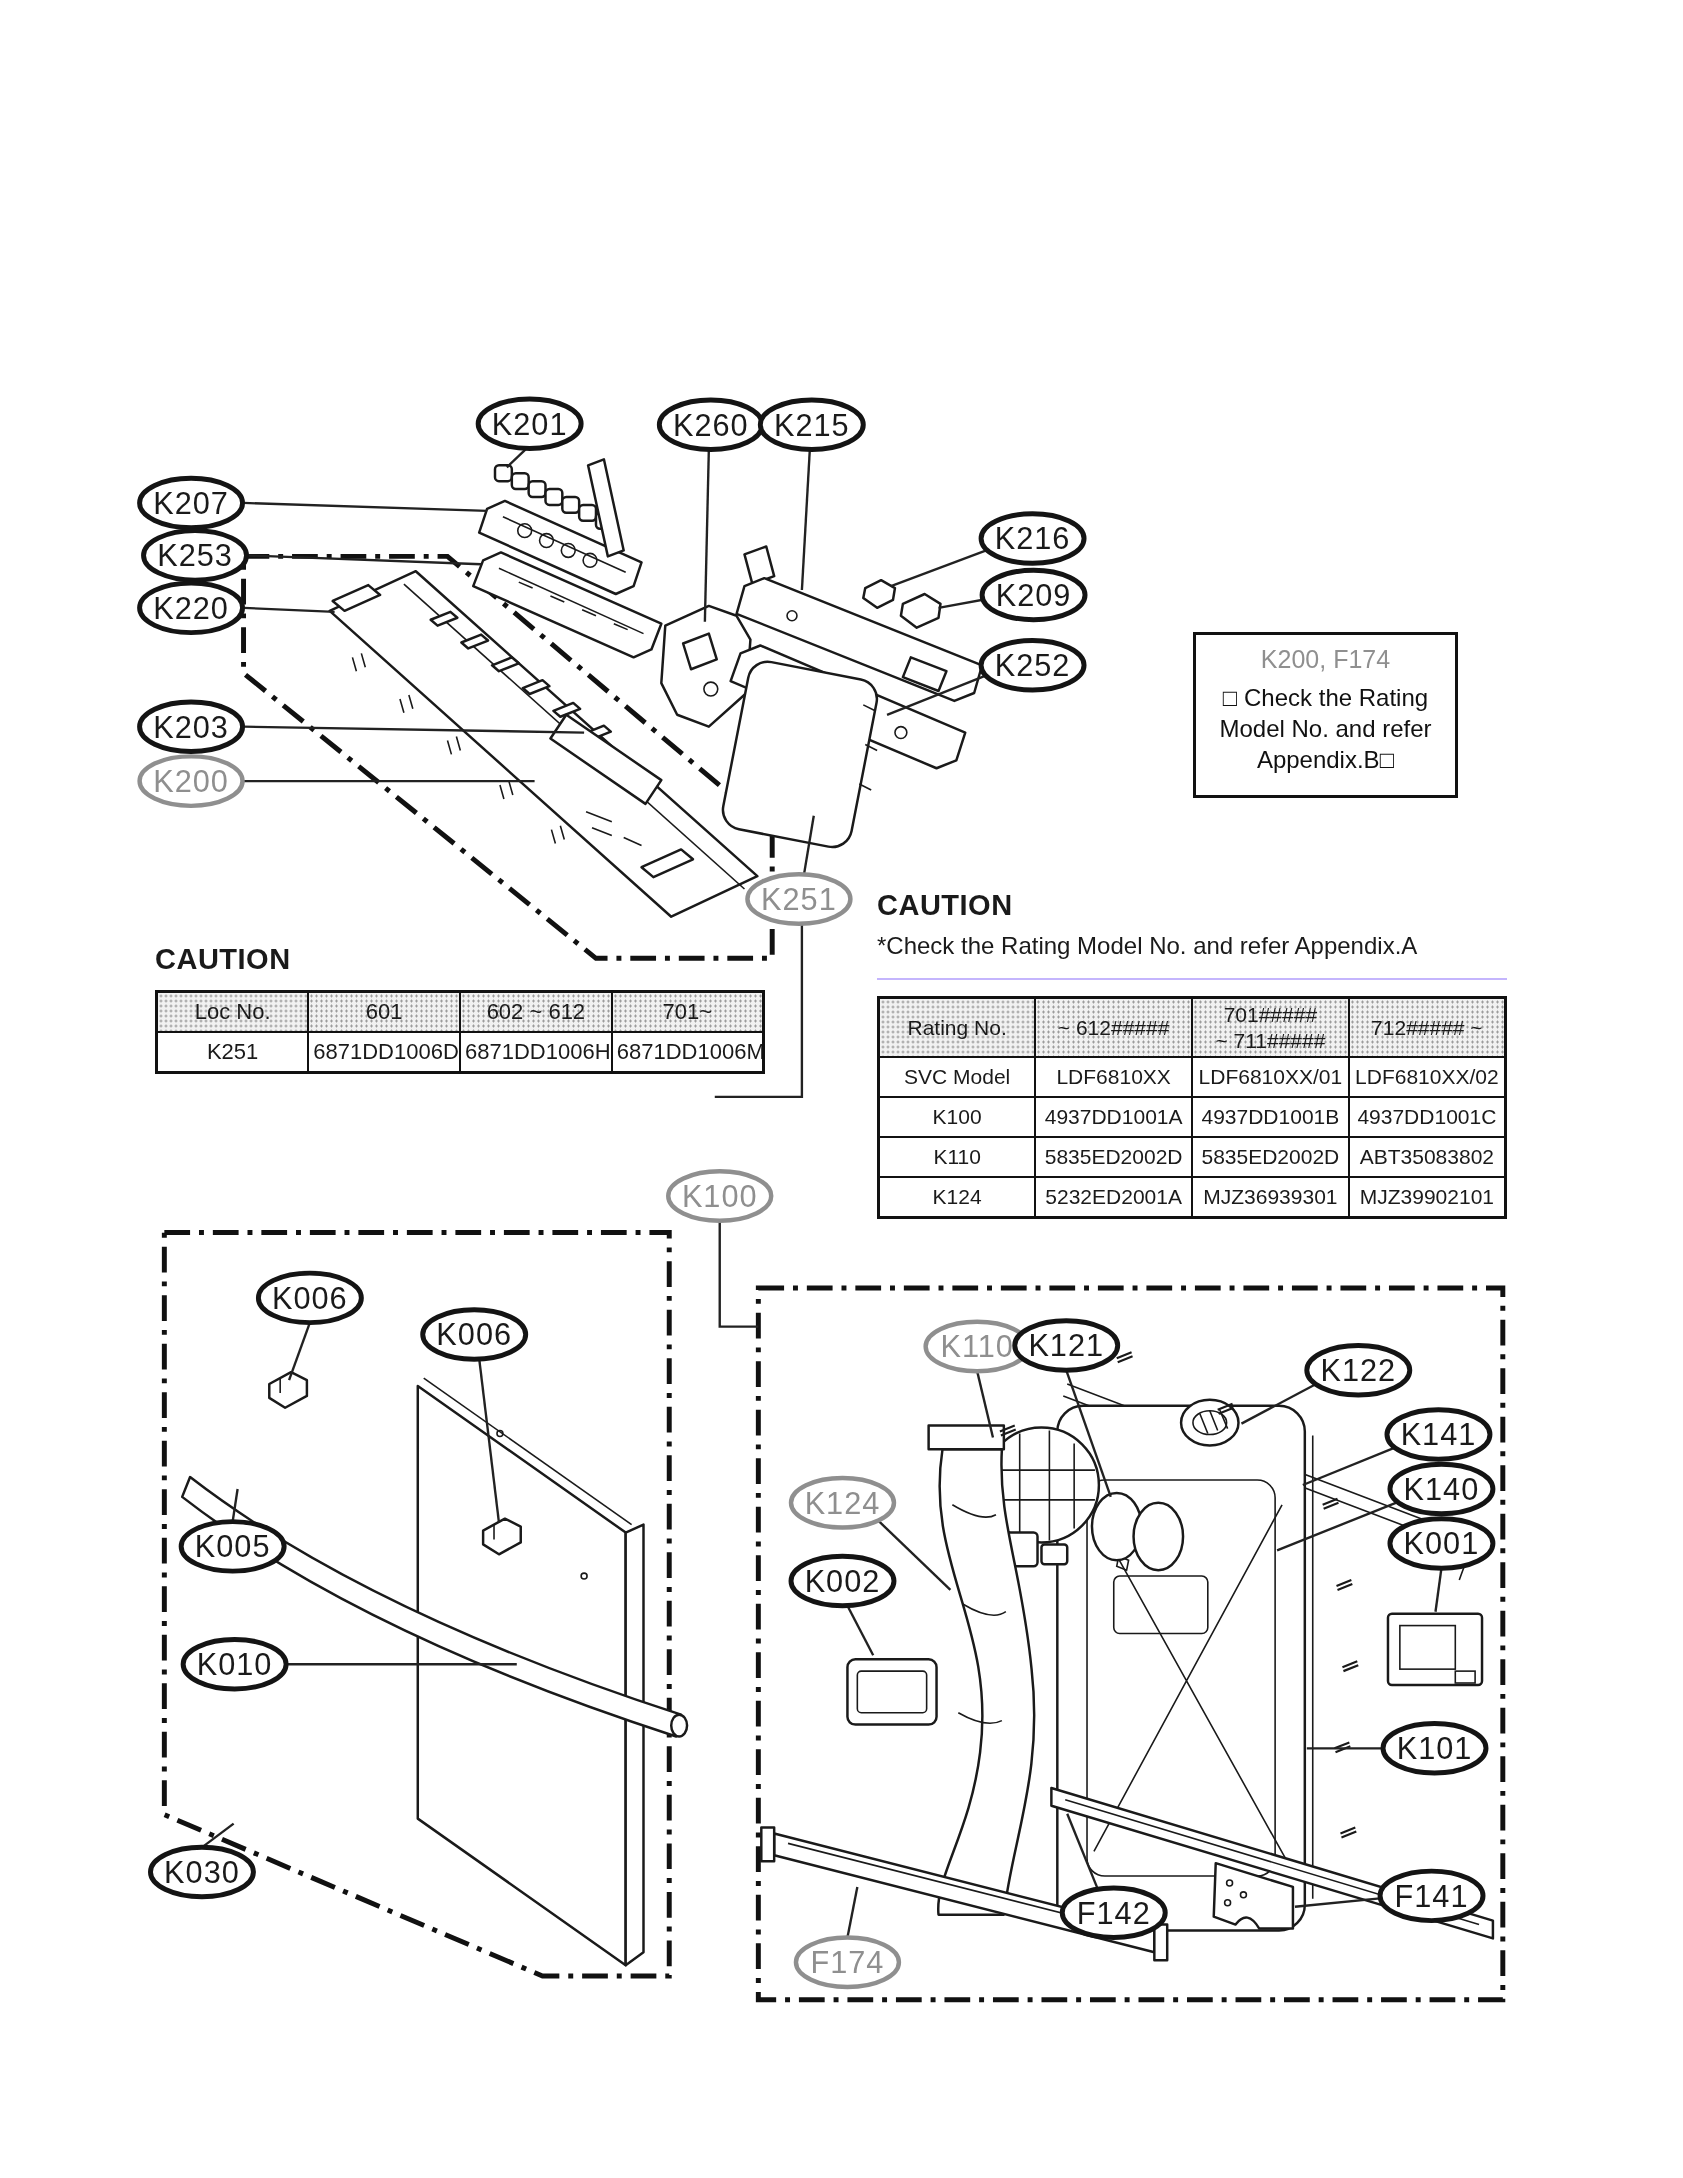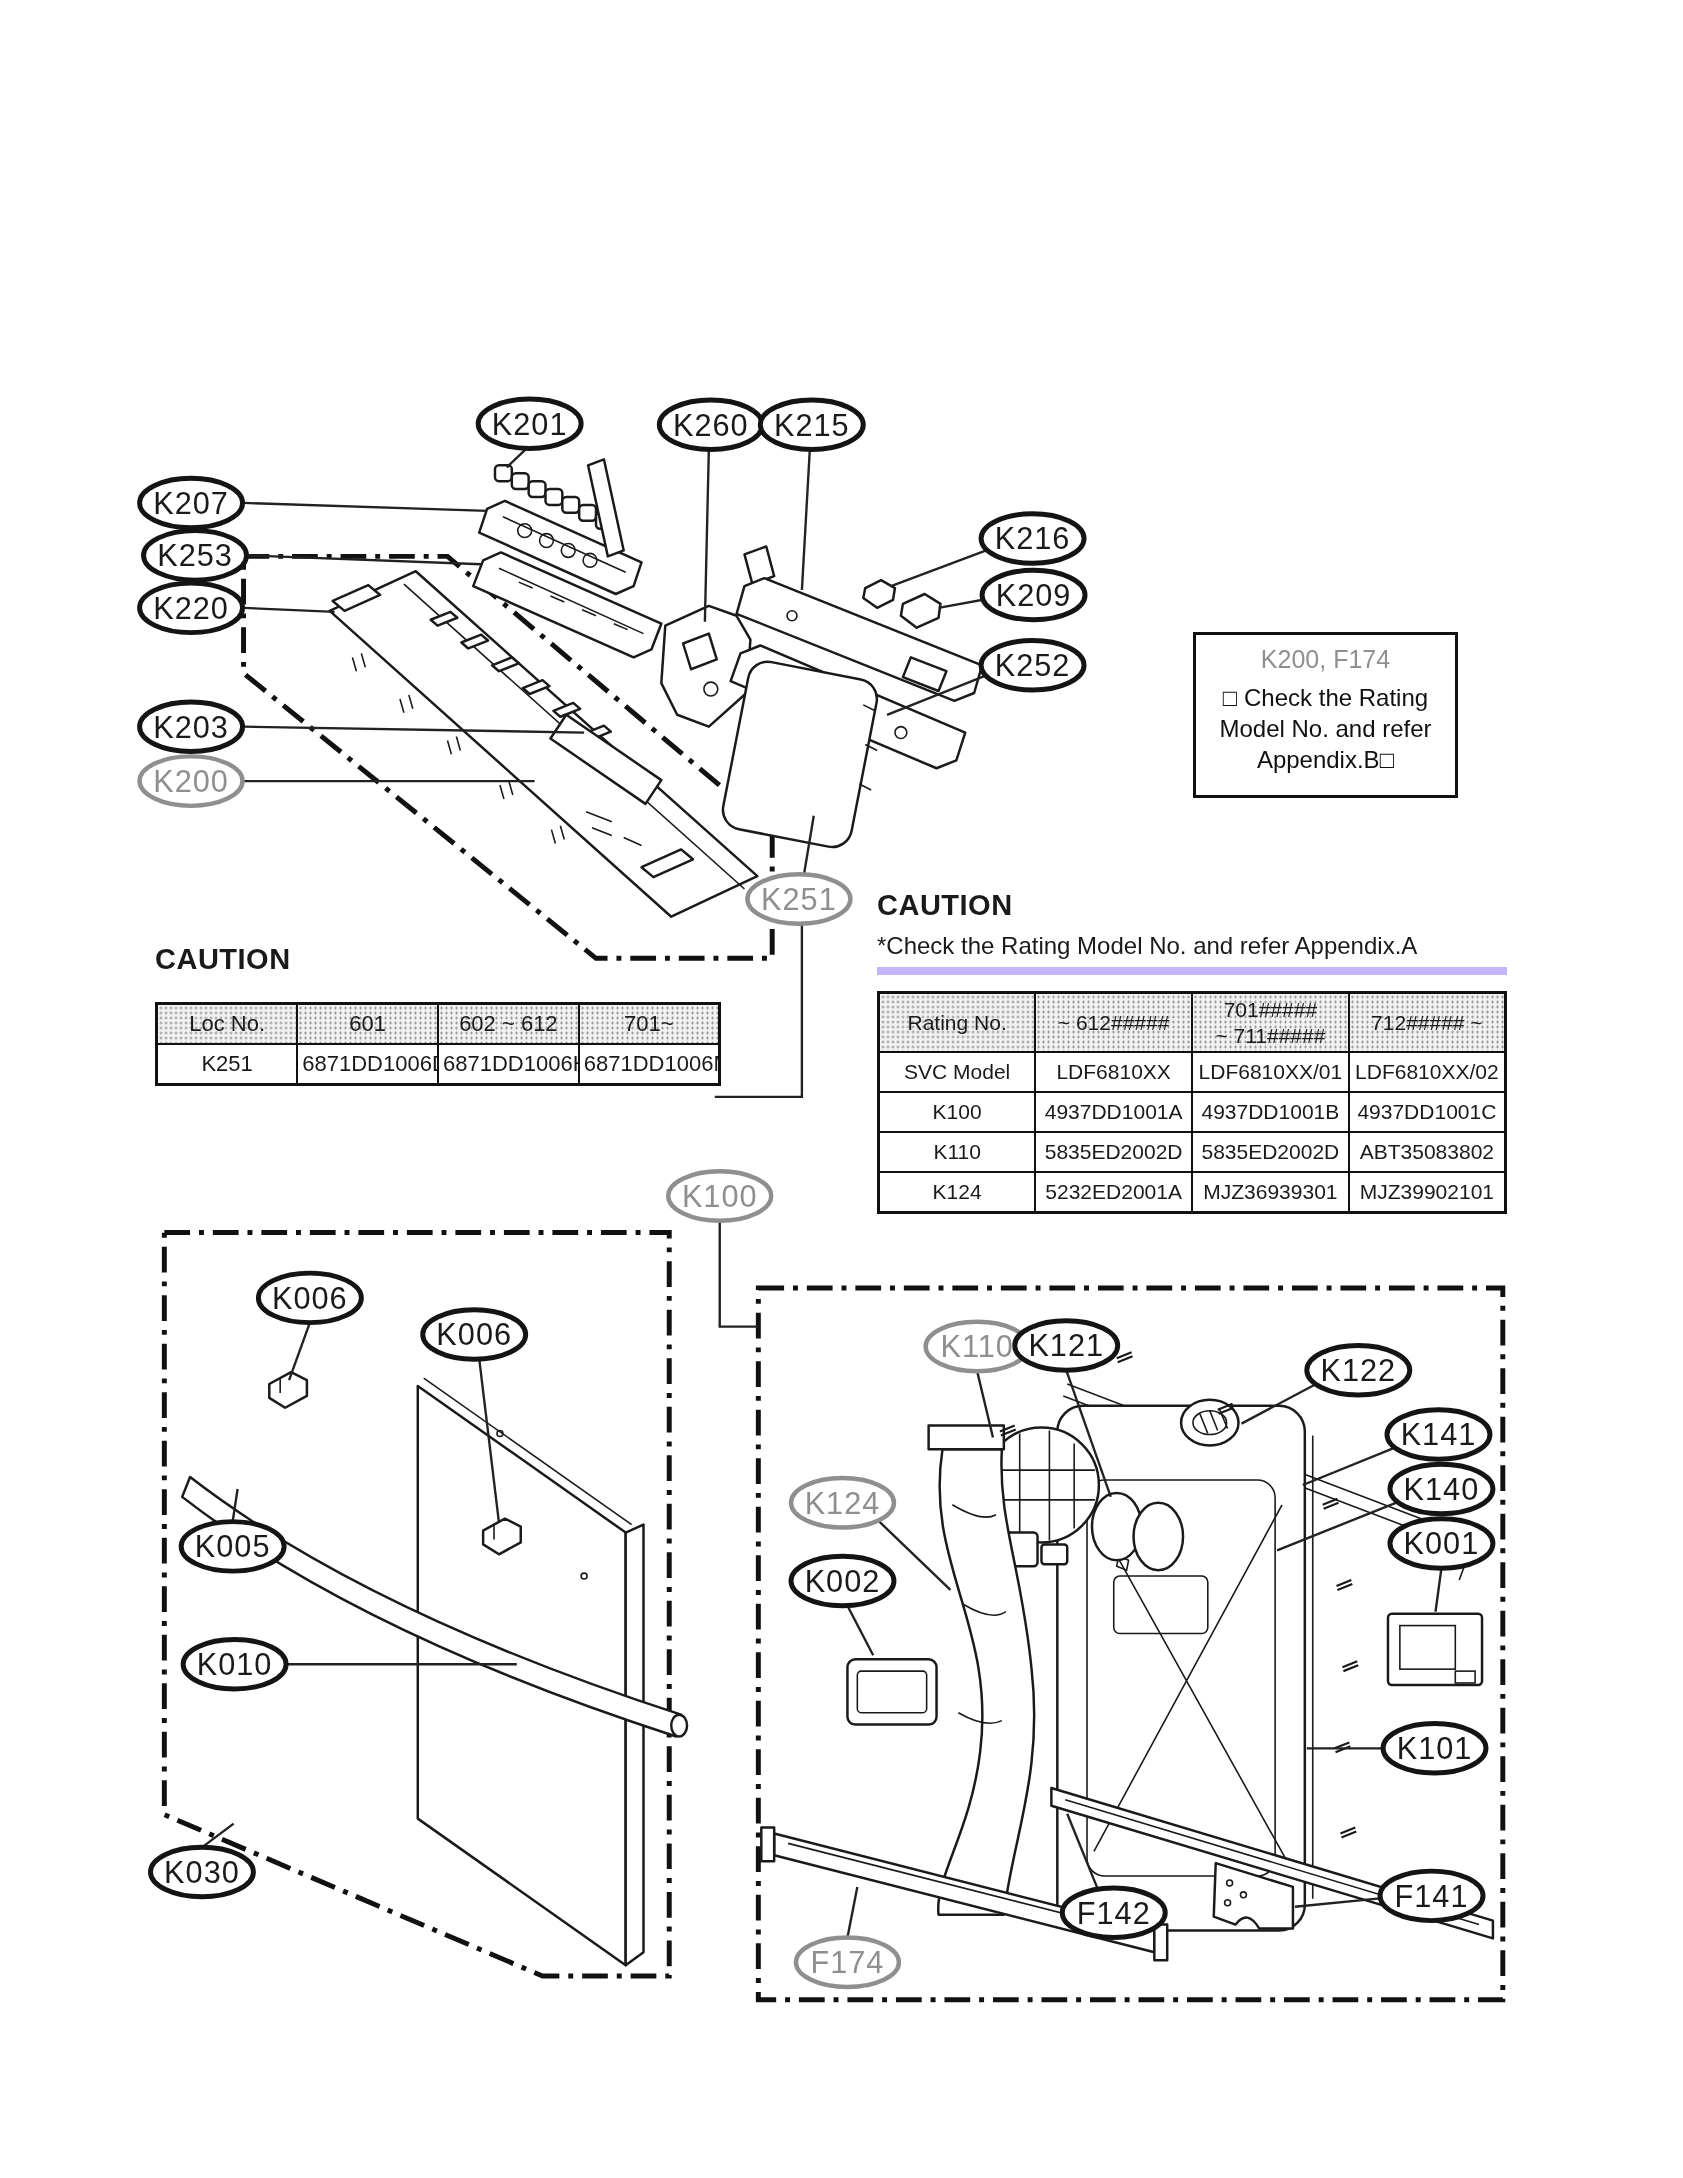--- a/index.html
+++ b/index.html
@@ -24,30 +24,30 @@
   .notebox{position:absolute;left:1193px;top:632px;width:265px;height:166px;border:3px solid #111;box-sizing:border-box;padding:8px 12px;}
   .notebox .nb-title{text-align:center;color:#8f8f8f;font-size:25px;margin:2px 0 8px 0;}
   .notebox .nb-line{font-size:24px;line-height:31px;color:#111;text-align:center;}
   
   .caution{position:absolute;}
   .caution h2{font-size:29px;font-weight:bold;margin:0 0 10px 0;letter-spacing:0.5px;}
   .caution p{font-size:24px;margin:0 0 8px 0;}
   .caution p b{font-weight:bold;}
   .caution-left{left:155px;top:943px;width:594px;}
   .caution-right{left:877px;top:889px;width:634px;}
-  .underlined{border-bottom:8px solid #c4b5fd;padding-bottom:7px;width:630px;}
+  .underlined{border-bottom:2px solid #c4b5fd;padding-bottom:18px;width:630px;}
   
   table.tbl{border-collapse:collapse;border:3px solid #111;table-layout:fixed;background:#fff;}
   table.tbl th,table.tbl td{border:2px solid #111;text-align:center;padding:0 4px;overflow:hidden;}
   table.tbl th{
     font-weight:normal;background-color:#f1f1f1;
     background-image:radial-gradient(#9c9c9c 1px,transparent 1.3px);
     background-size:5px 5px;white-space:pre-line;
   }
-  #table-k251{width:566px;margin-top:26px;font-size:22px;border-radius:21px;}
+  #table-k251{width:610px;margin-top:14px;font-size:22px;border-radius:21px;}
   #table-k251 th{height:38px;}
   #table-k251 td{height:38px;}
   #table-svc{width:630px;margin-top:16px;font-size:21px;}
   #table-svc th{height:57px;line-height:26px;}
   #table-svc td{height:38px;}
 </style>
 </head>
 <body>
 
 <div class="page">

